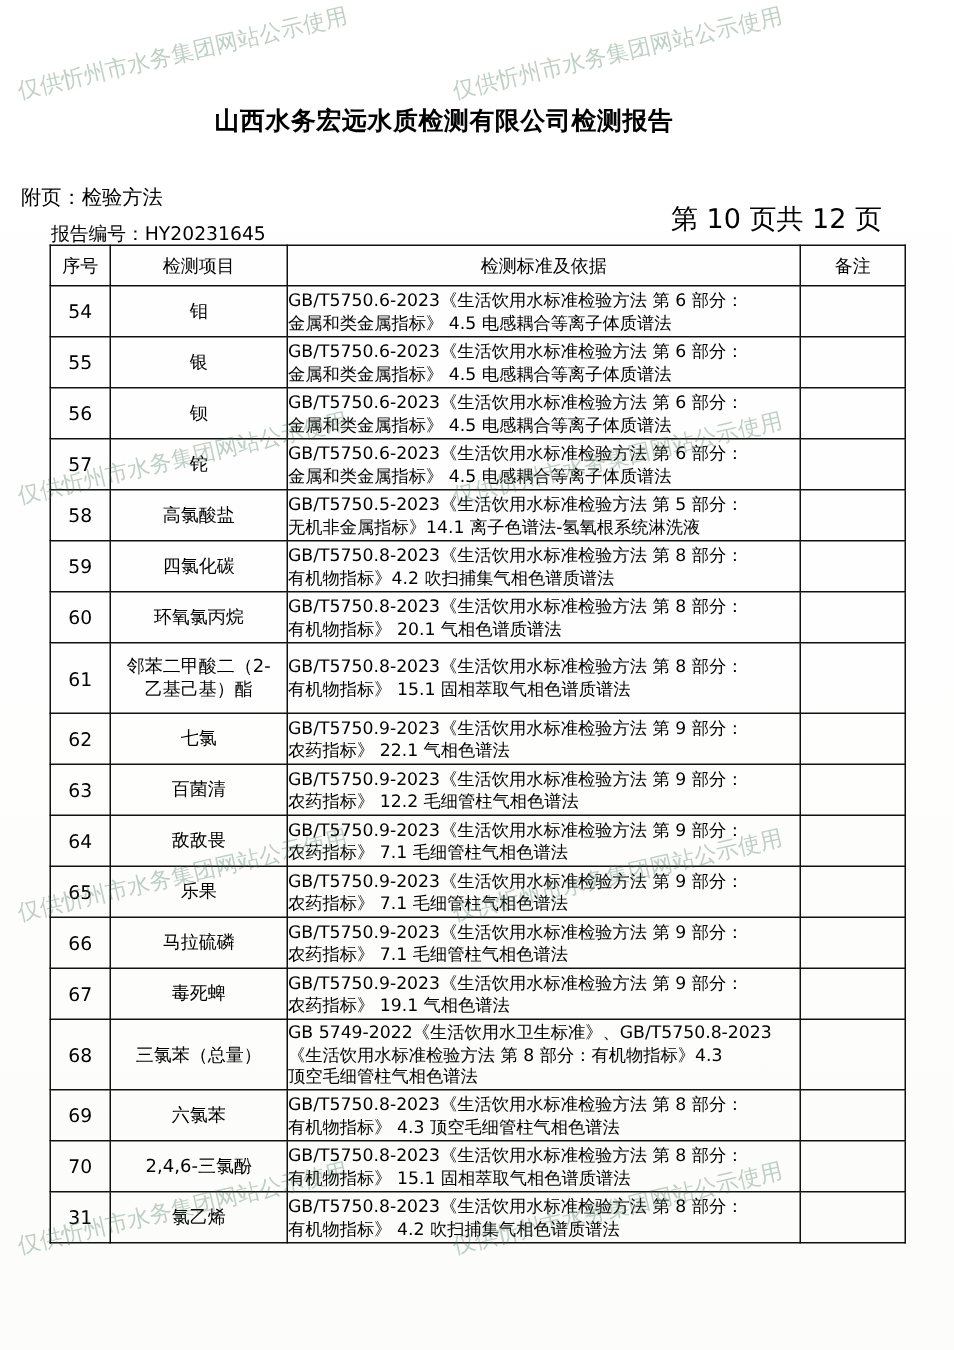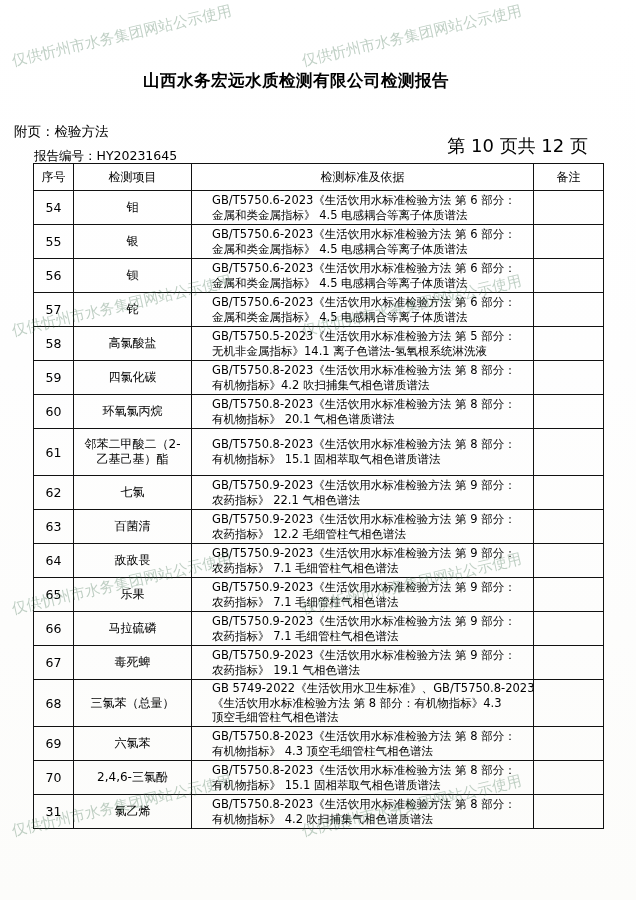--- a/index.html
+++ b/index.html
@@ -106,21 +106,20 @@
   }
   td.c-std {
     font-size: 11.5px;
     line-height: 1.3;
     padding: 2px 3px 2px 4px;
     font-family: "DejaVu Sans", "Liberation Sans", sans-serif;
   }
   td.c-std .l1, td.c-std .l2, td.c-std .l3 {
     display: block;
     white-space: nowrap;
-    margin-left: 20px;
   }
   td.c-remark { }
   tr.r-2 td { height: 33px; }
   tr.r-3 td { height: 46px; }
 
   
   .wm {
     position: absolute;
     color: rgba(60,110,75,0.30);
     font-family: "DejaVu Sans", "Liberation Sans", sans-serif;

